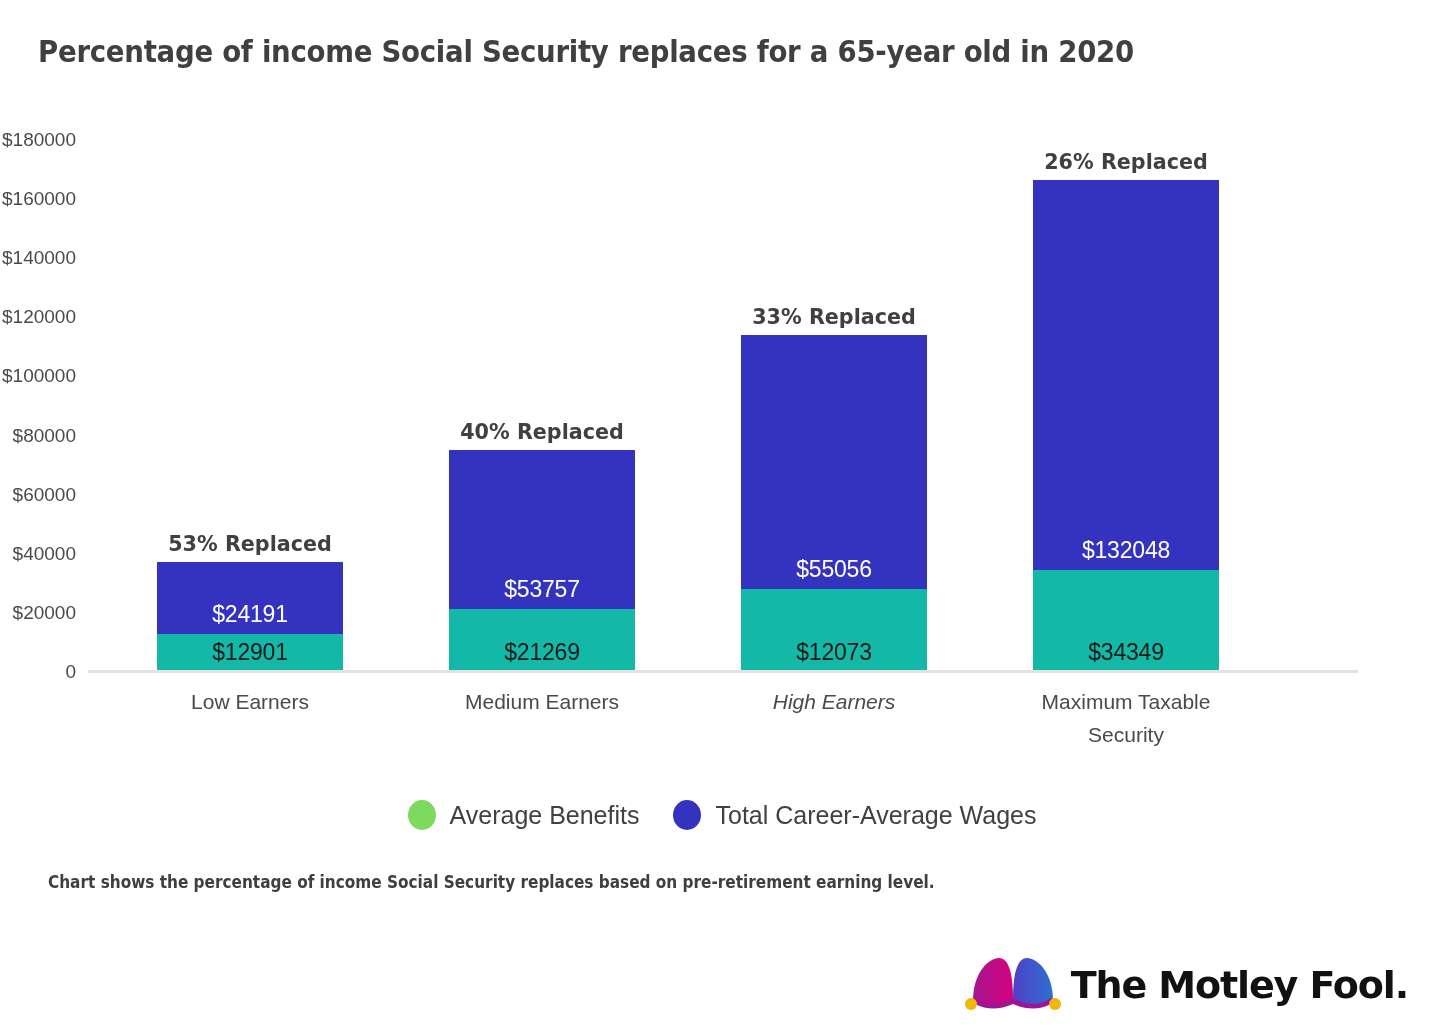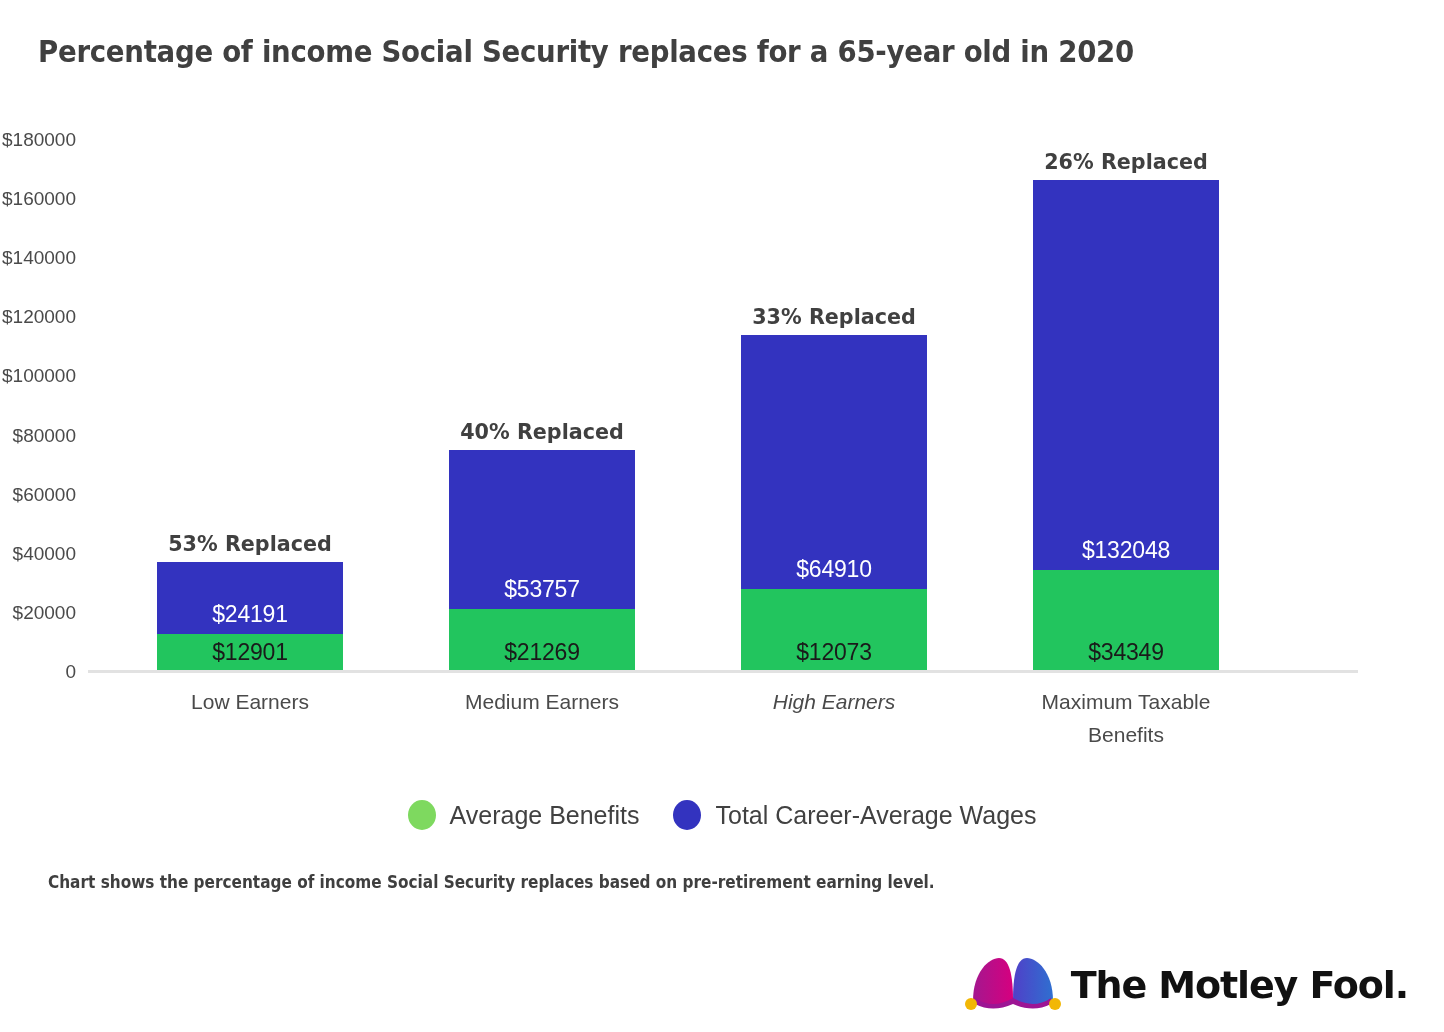--- a/index.html
+++ b/index.html
@@ -81,21 +81,21 @@
   }
   .seg {
     position: relative;
     width: 100%;
     box-sizing: border-box;
   }
   .seg-wages {
     background: #3333bf;
   }
   .seg-benefits {
-    background: #22c55e;
+    background: #14b8a6;
   }
   .seg-label {
     position: absolute;
     left: 0;
     right: 0;
     bottom: 6px;
     text-align: center;
     font-size: 23px;
     font-family: "Liberation Sans", sans-serif;
     letter-spacing: -0.2px;
@@ -224,21 +224,21 @@
           </div>
           <div class="seg seg-benefits" style="height: 62.8617px;">
             <div class="seg-label">$21269</div>
           </div>
         </div>
         <div class="pct-label" style="bottom: 227.744px;">40% Replaced</div>
       </div>
       <div class="bar-group" style="left: 653px; width: 186px; height: 532px;">
         <div class="bar-stack">
           <div class="seg seg-wages" style="height: 254.21px;">
-            <div class="seg-label">$64910</div>
+            <div class="seg-label">$55056</div>
           </div>
           <div class="seg seg-benefits" style="height: 83.2935px;">
             <div class="seg-label">$12073</div>
           </div>
         </div>
         <div class="pct-label" style="bottom: 343.504px;">33% Replaced</div>
       </div>
       <div class="bar-group" style="left: 945px; width: 186px; height: 532px;">
         <div class="bar-stack">
           <div class="seg seg-wages" style="height: 390.275px; margin-top: 27px;">
@@ -259,21 +259,21 @@
       <div>Low Earners</div>
     </div>
     <div class="cat-label" style="left: 415px; width: 254px;">
       <div>Medium Earners</div>
     </div>
     <div class="cat-label" style="left: 707px; width: 254px; font-style: italic;">
       <div>High Earners</div>
     </div>
     <div class="cat-label" style="left: 999px; width: 254px;">
       <div>Maximum Taxable</div>
-      <div>Benefits</div>
+      <div>Security</div>
     </div>
   </div>
 
 <div id="legend">
     <div class="legend-item">
       <span class="legend-swatch" style="background: rgb(126, 217, 95);"></span>
       <span class="legend-text">Average Benefits</span>
     </div>
     <div class="legend-item">
       <span class="legend-swatch" style="background: rgb(51, 51, 191);"></span>

